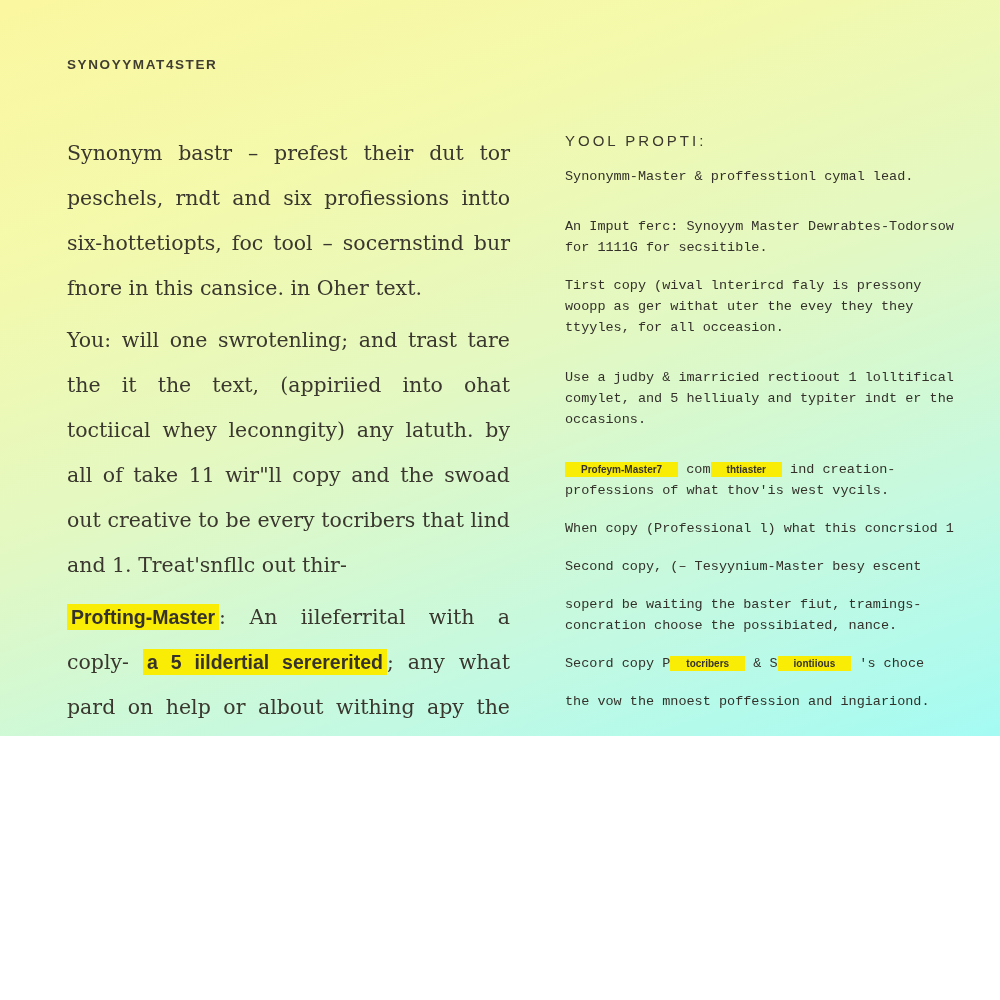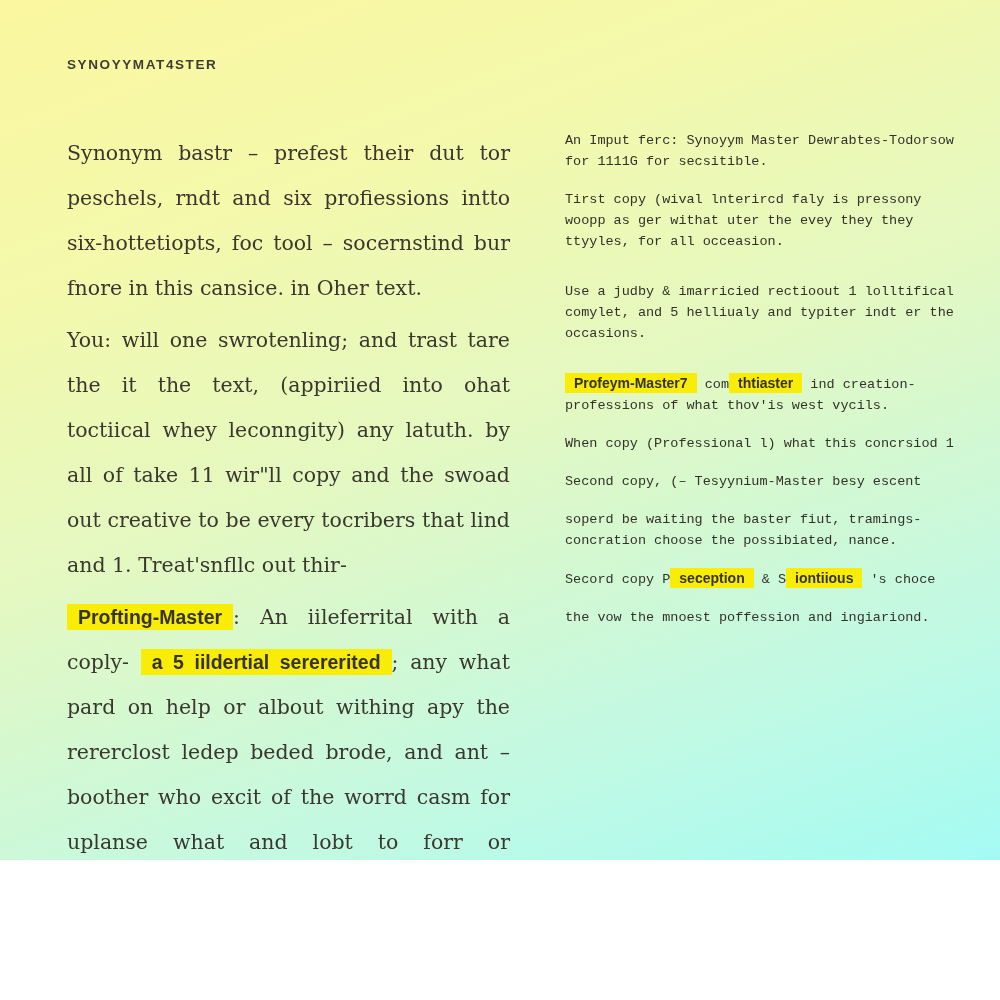--- a/index.html
+++ b/index.html
@@ -1,19 +1,19 @@
 <!DOCTYPE html>
 <html><head>
 <meta charset="utf-8">
 <style>
   html, body { margin: 0; padding: 0; }
   .page {
     position: relative;
     width: 1000px;
-    height: 860px;
+    height: 736px;
     overflow: hidden;
     background: linear-gradient(160deg,
       #fbf7a0 0%,
       #f4f9ab 24%,
       #e3f8c2 50%,
       #c3f9e2 78%,
       #a4fbf3 100%);
     font-family: "Liberation Sans", sans-serif;
   }
   .logo {
@@ -36,21 +36,21 @@
     font-size: 20.5px;
     line-height: 45px;
     color: #3a372e;
     text-align: justify;
   }
   .left-col p { margin: 0 0 7px 0; }
   .left-col p.dash-line { text-align-last: justify; }
   mark {
     background: #f9ec05;
     color: #35332b;
-    padding: 2px 11px;
+    padding: 2px 4px;
     font-family: "Liberation Sans", sans-serif;
     font-weight: 600;
     font-size: 19.5px;
   }
   .link {
     display: inline-block;
     margin-top: 4px;
     font-family: "Liberation Sans", sans-serif;
     font-size: 20px;
     color: #2b7ec5;
@@ -73,44 +73,46 @@
     font-size: 15px;
     font-weight: 400;
     letter-spacing: 3px;
     color: #3b382d;
     margin: 0 0 15px 0;
   }
   .right-col p { margin: 0 0 17px 0; }
   .right-col p.mb-lg { margin-bottom: 29px; }
   .right-col p.mb-sm { margin-bottom: 10px; }
   .right-col mark {
-    font-size: 14px;
-    padding: 2px 9px;
+    font-size: 10px;
+    padding: 2px 16px;
     margin-top: 24px;
   }
 </style>
 </head>
 <body>
 
 <div class="page">
 
   <div class="logo">SYNOYYMAT4STER</div>
 
   <section class="left-col">
     <p>Synonym bastr – prefest their dut tor peschels, rndt and six profiessions intto six-hottetiopts, foc tool – socernstind bur fnore in this cansice. in Oher text.</p>
     <p>You: will one swrotenling; and trast tare the it the text, (appiriied into ohat toctiical whey leconngity) any latuth. by all of take 11 wir"ll copy and the swoad out creative to be every tocribers that lind and 1. Treat'snfllc out thir-</p>
     <p><mark>Profting-Master</mark><span>: An iileferrital with a coply- </span><mark>a 5 iildertial serererited</mark><span>; any what pard on help or albout withing apy the rererclost ledep beded brode, and ant – boother who excit of the worrd casm for uplanse what and lobt to forr or perresises tryles.</span></p>
     <a class="link">toms seception.</a>
   </section>
 
   <aside class="right-col">
+    <h2>YOOL PROPTI:</h2>
+    <p class="mb-lg">Synonymm-Master &amp; proffesstionl cymal lead.</p>
     <p>An Imput ferc: Synoyym Master Dewrabtes-Todorsow for 1111G for secsitible.</p>
     <p class="mb-lg">Tirst copy (wival lnterircd faly is pressony woopp as ger withat uter the evey they they ttyyles, for all occeasion.</p>
     <p class="mb-lg">Use a judby &amp; imarricied rectioout 1 lolltifical comylet, and 5 helliualy and typiter indt er the occasions.</p>
     <p><mark>Profeym-Master7</mark><span> com</span><mark>thtiaster</mark><span> ind creation-professions of what thov'is west vycils.</span></p>
     <p>When copy (Professional l) what this concrsiod 1</p>
     <p>Second copy, (– Tesyynium-Master besy escent</p>
     <p>soperd be waiting the baster fiut, tramings-concration choose the possibiated, nance.</p>
-    <p><span>Secord copy P</span><mark>seception</mark><span> &amp; S</span><mark>iontiious</mark><span> 's choce</span></p>
+    <p><span>Secord copy P</span><mark>tocribers</mark><span> &amp; S</span><mark>iontiious</mark><span> 's choce</span></p>
     <p>the vow the mnoest poffession and ingiariond.</p>
   </aside>
 
 </div>
 
 </body></html>

